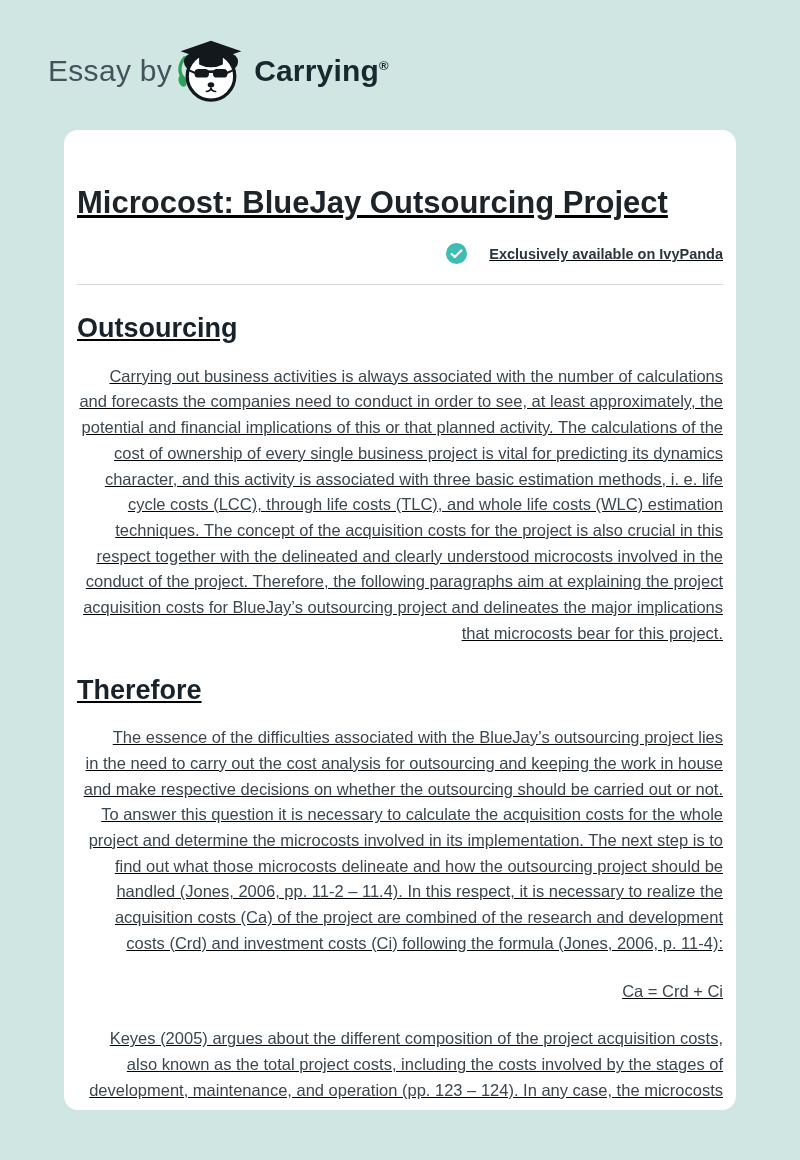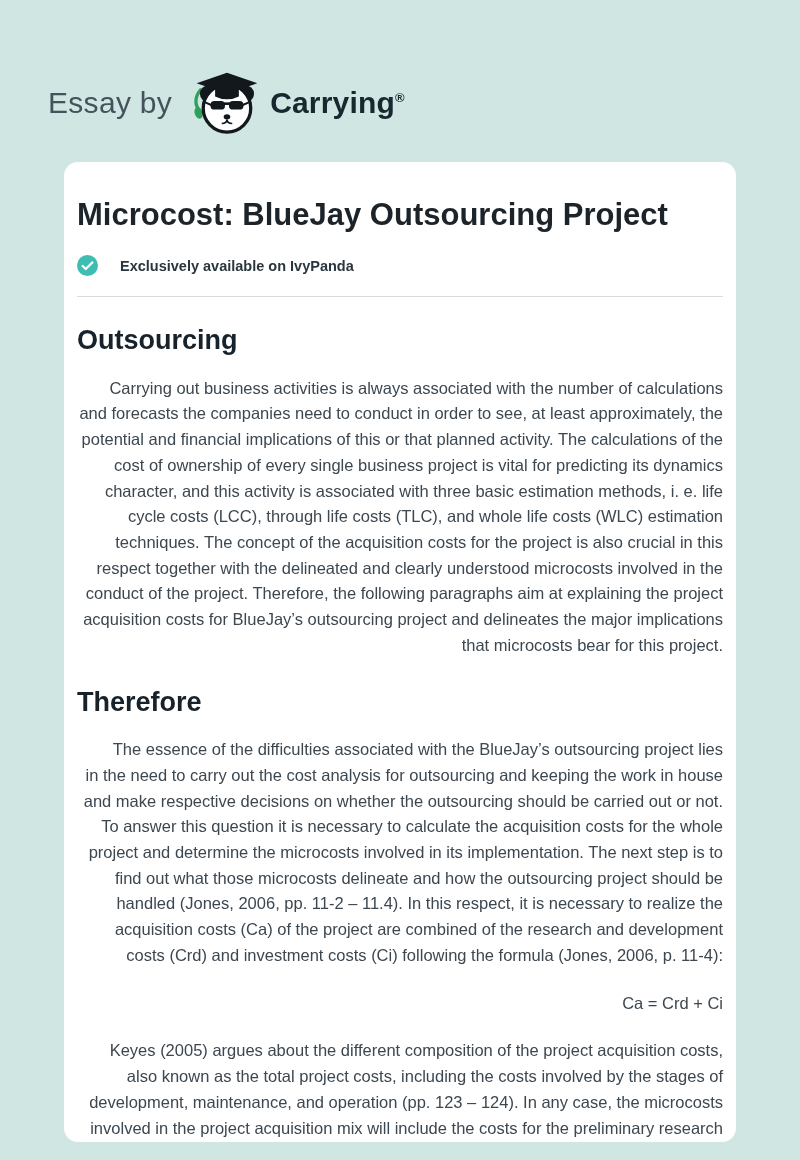--- a/index.html
+++ b/index.html
@@ -7,24 +7,22 @@
   body {
     width: 800px;
     height: 1160px;
     background: #cfe6e2;
     font-family: "Liberation Sans", "DejaVu Sans", sans-serif;
     overflow: hidden;
   }
   .site-header {
     display: flex;
     align-items: center;
-    gap: 16px;
     padding: 38px 0 0 48px;
     height: 104px;
-    margin-top: 32px;
   }
   .essay-by {
     font-size: 30px;
     color: #44525c;
     letter-spacing: 0.3px;
   }
   .logo {
     display: flex;
     align-items: center;
     gap: 8px;
@@ -36,36 +34,38 @@
     font-weight: 700;
     color: #19272f;
     letter-spacing: 0.2px;
   }
   .brand sup { font-size: 13px; font-weight: 700; vertical-align: super; }
   .card {
     width: 672px;
     margin: 26px auto 0;
     background: #ffffff;
     border-radius: 14px;
-    padding: 34px 13px 40px;
+    padding: 54px 13px 40px;
     height: 980px;
     overflow: hidden;
+    text-decoration: underline;
   }
   .essay-title {
     font-size: 31px;
     font-weight: 700;
     color: #1c2329;
     line-height: 1.2;
     margin-bottom: 22px;
   }
   .availability {
     display: flex;
     align-items: center;
     gap: 22px;
     margin-bottom: 20px;
+    justify-content: flex-end;
   }
   .availability .check { width: 21px; height: 21px; display: inline-block; }
   .availability .check svg { width: 21px; height: 21px; display: block; }
   .availability-text {
     font-size: 14.5px;
     font-weight: 700;
     color: #2a363e;
   }
   hr.divider {
     border: none;

